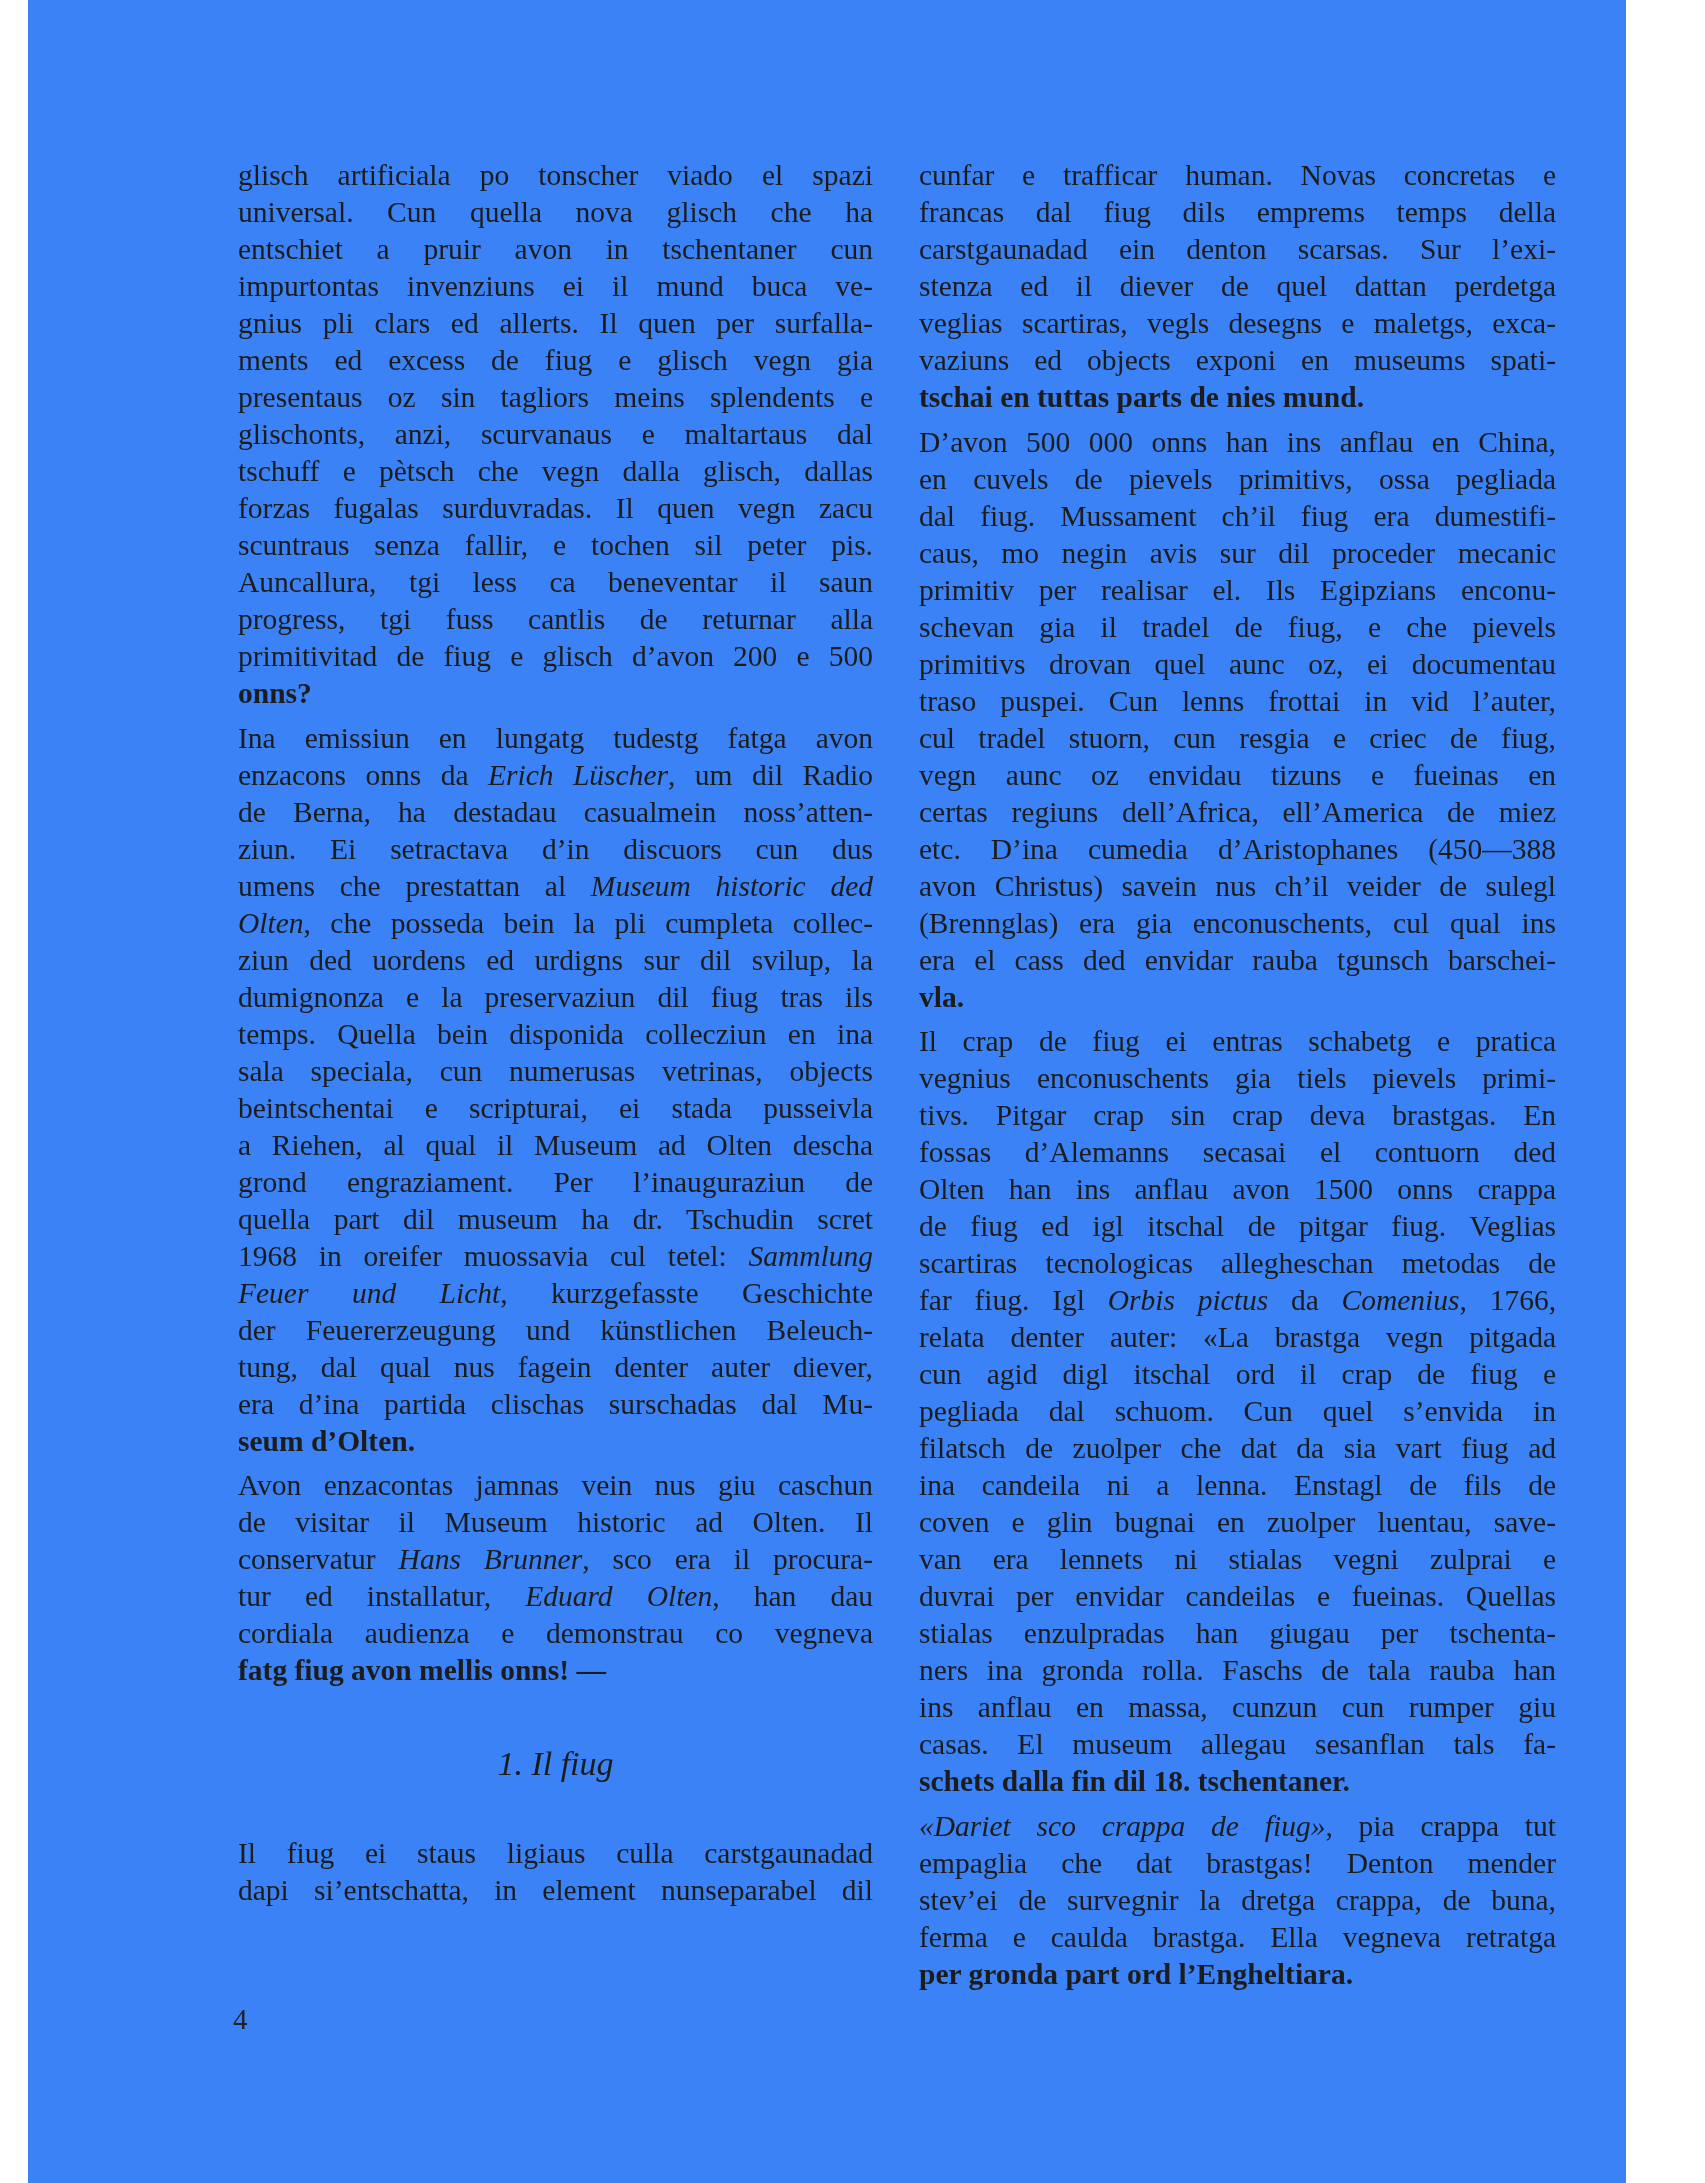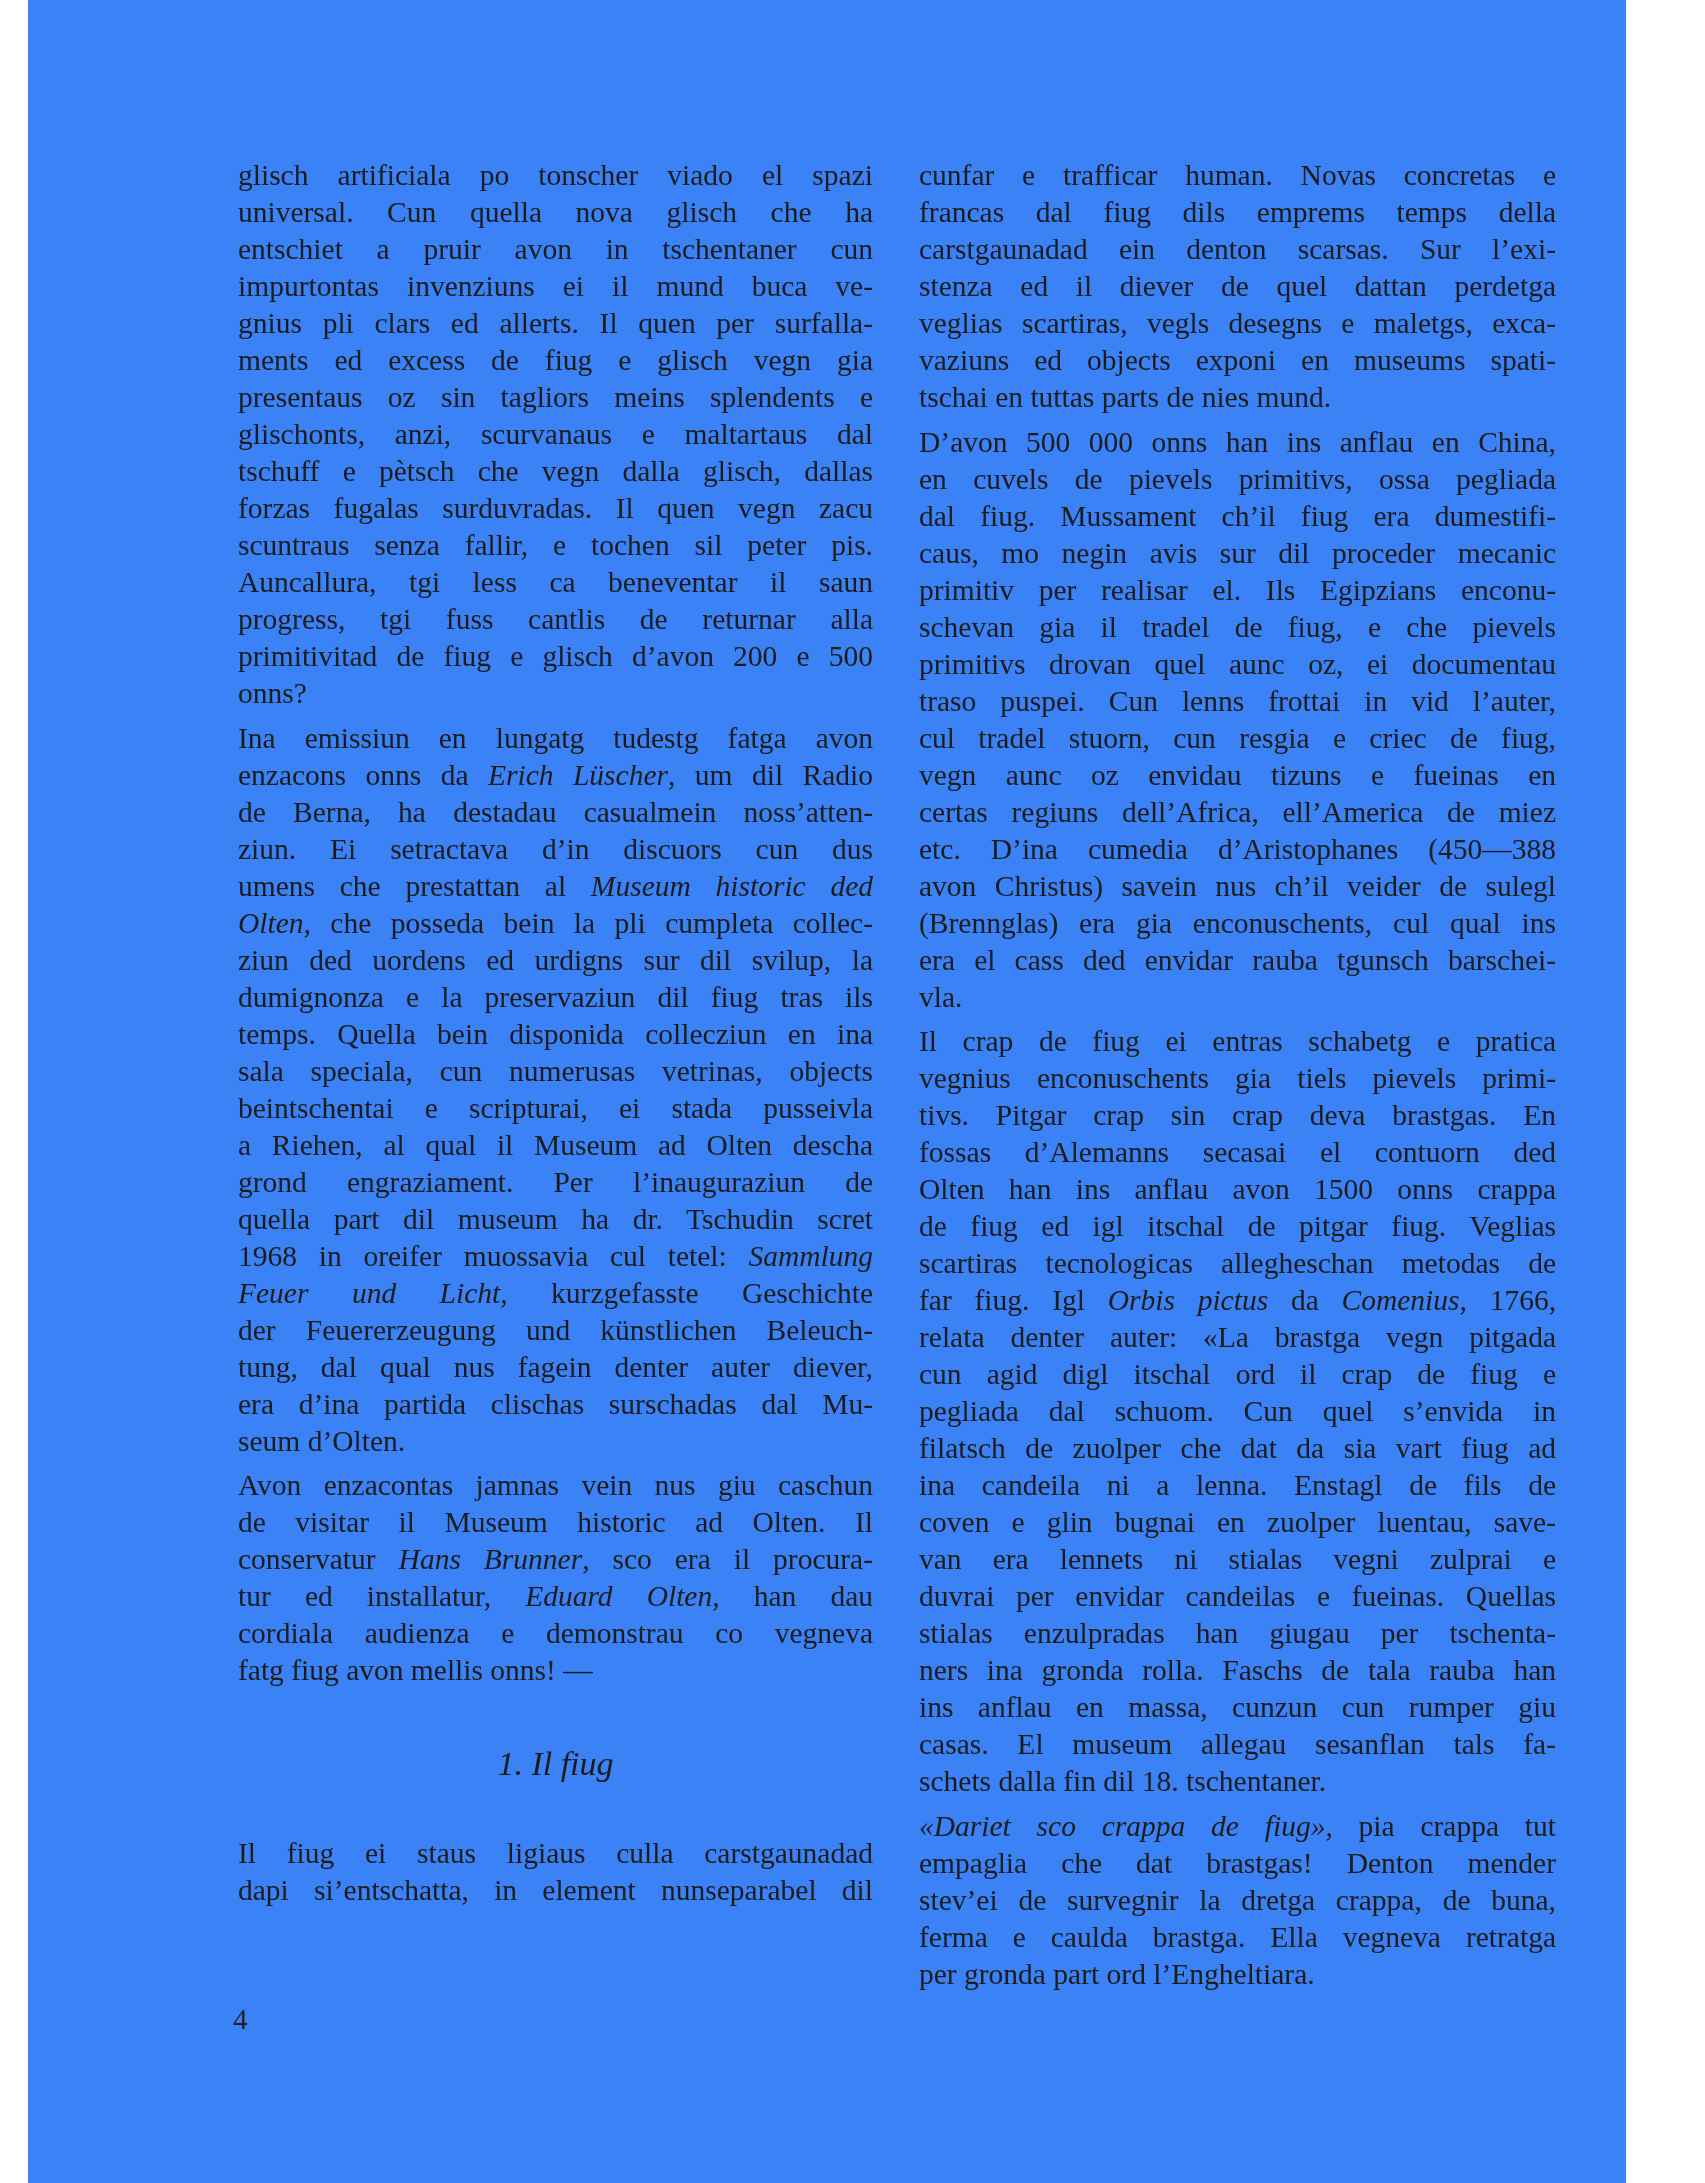--- a/index.html
+++ b/index.html
@@ -3,21 +3,21 @@
 <meta charset="utf-8">
 <style>
   html, body { margin: 0; padding: 0; background: #ffffff; }
   body { width: 1706px; height: 2183px; position: relative; overflow: hidden; }
   .page { position: absolute; left: 0; top: 0; width: 1598px; height: 2183px; background: #3b82f6; color: #1c1c1c; margin-left: 28px; }
   .col { position: absolute; top: 157px; font-family: "Liberation Serif", "DejaVu Serif", serif; font-size: 29.5px; line-height: 37px; }
   .col-left { left: 210px; width: 635px; }
   .col-right { left: 891px; width: 637px; }
   .para { margin: 0 0 7.6px 0; }
   .line { display: block; white-space: nowrap; text-align: justify; text-align-last: justify; height: 37px; overflow: visible; }
-  .line.last { text-align-last: left; }
+  .line.last { text-align-last: left; font-weight: bold; }
   .heading { font-family: "Liberation Serif", "DejaVu Serif", serif; font-style: italic; font-size: 34px; text-align: center; height: 37px; line-height: 37px; margin: 56px 0 53px 0; }
   .page-number { position: absolute; left: 205px; top: 2003px; font-family: "Liberation Serif", "DejaVu Serif", serif; font-size: 29px; color: #222; }
   em, .it { font-style: italic; }
 </style>
 </head>
 <body>
 
 <div class="page">
   <div class="col col-left" id="left-col">
       <div class="para">

